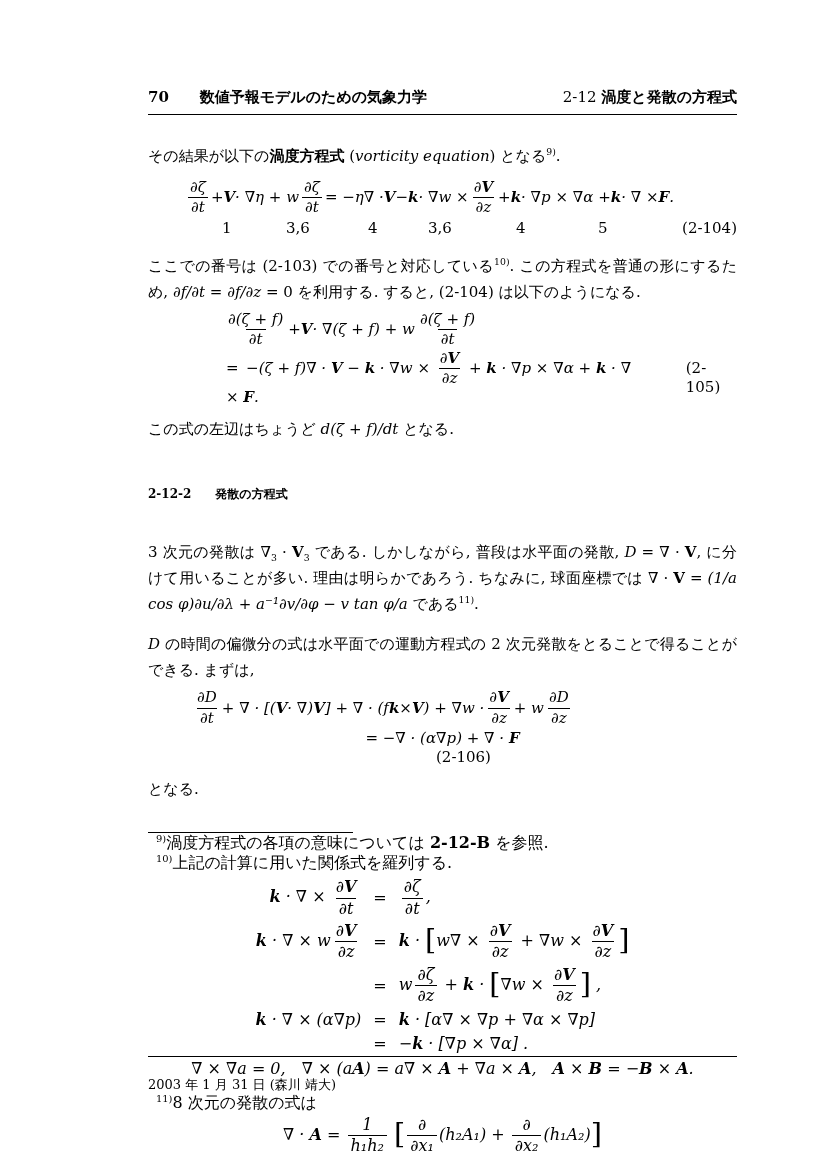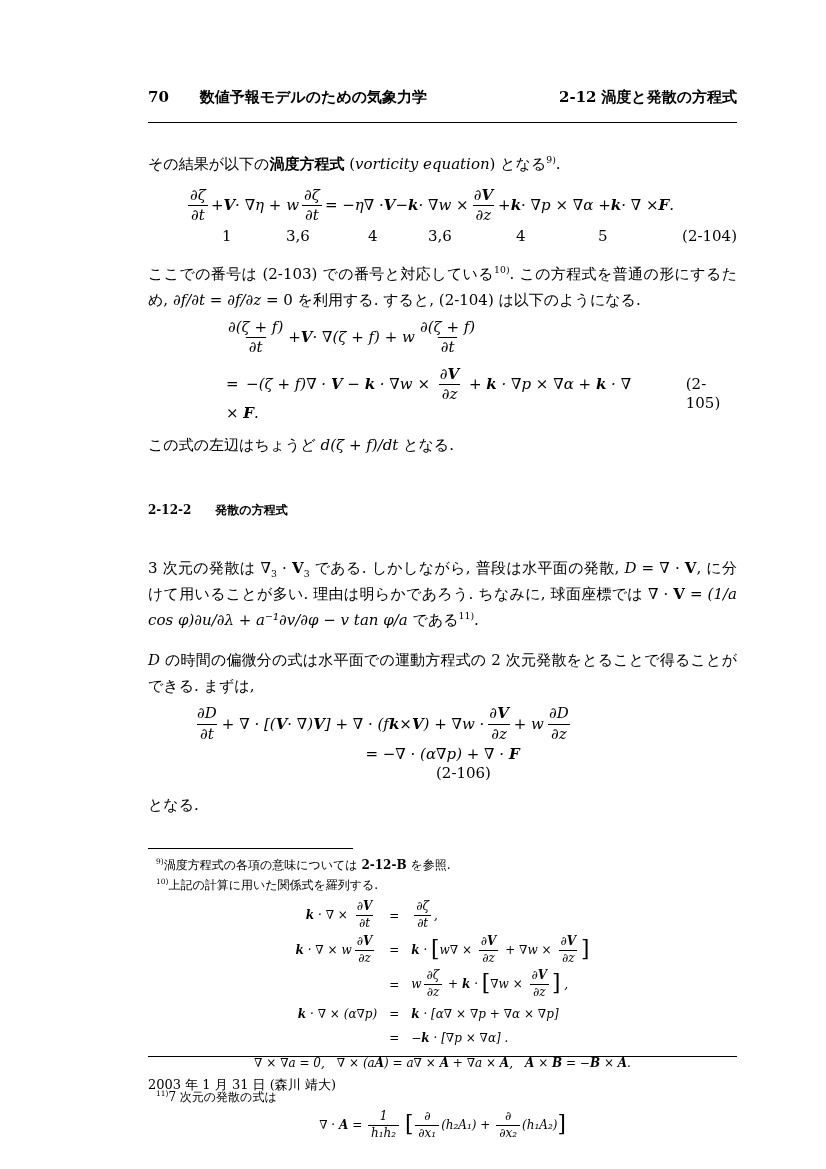--- a/index.html
+++ b/index.html
@@ -16,25 +16,25 @@
   .content{position:absolute;left:148px;top:0;width:589px;}
   .b{font-weight:bold;}
   .i{font-style:italic;}
   .g{font-family:"DejaVu Sans","Liberation Sans",sans-serif;font-weight:bold;}
   sup{font-size:0.62em;line-height:0;}
   sub{font-size:0.62em;line-height:0;}
 
   
   .header{
     display:flex;justify-content:space-between;align-items:baseline;
-    margin-top:88px;padding-bottom:15px;border-bottom:1px solid #000;
+    margin-top:88px;padding-bottom:7px;border-bottom:1px solid #000;
   }
   .header .pgnum{font-weight:bold;}
   .header .ltitle{margin-left:26px;}
-  .header .rnum{font-weight:bold;}
+  .header .rnum{font-weight:normal;}
 
   
   .para{margin:0;text-align:justify;line-height:26px;}
   .p1{margin-top:28px;}
   .p2{margin-top:12px;}
   .p3{margin-top:10px;}
   .p4{margin-top:36px;}
   .p5{margin-top:14px;}
   .p6{margin-top:10px;}
 
@@ -58,37 +58,37 @@
   .terms span:nth-child(1){left:74px;}
   .terms span:nth-child(2){left:138px;}
   .terms span:nth-child(3){left:220px;}
   .terms span:nth-child(4){left:280px;}
   .terms span:nth-child(5){left:368px;}
   .terms span:nth-child(6){left:450px;}
   .terms .eqnum{left:auto;right:0;}
 
   .eq105{margin-top:6px;}
   .eq105 .l1{margin-left:75px;}
-  .eq105 .l2{margin-left:78px;margin-top:10px;gap:47px;}
+  .eq105 .l2{margin-left:78px;margin-top:2px;gap:47px;}
   .eq105 .l2 .eqnum{margin-left:auto;}
 
   .eq106{margin-top:6px;}
   .eq106 .l1{margin-left:44px;}
   .eq106 .l2{justify-content:flex-end;margin-top:2px;flex-direction:column;}
   .eq106 .l2 .eqnum{margin-left:42px;}
 
   
   .section{
     margin:44px 0 0 0;font-size:12px;font-weight:bold;
   }
   .section .sectitle{margin-left:24px;}
 
   
   .fnrule{width:205px;border-top:1px solid #000;margin-top:30px;}
-  .fnblock{margin-top:6px;font-size:12px;line-height:20px;}
+  .fnblock{font-size:16px;line-height:20px;}
   .fn{text-align:justify;}
   .fnind{text-indent:8px;}
   .fneq{margin:3px auto 3px auto;border-collapse:collapse;}
   .fneq td{padding:2px 3px;vertical-align:middle;}
   .fneq td.lhs{text-align:right;}
   .fneq td.rel{text-align:center;padding:2px 9px;font-style:normal;}
   .fneq td.rhs{text-align:left;}
   .fncenter{text-align:center;margin:3px 0 4px 0;}
   .fngap{margin-top:14px;}
 
@@ -243,21 +243,21 @@
           <td class="lhs"></td>
           <td class="rel">=</td>
           <td class="rhs">−<span class="b">k</span> · [∇p × ∇α] .</td>
         </tr>
       </tbody>
         </table>
 
       <div class="fncenter math">∇ × ∇a = 0, ∇ × (a<span class="b">A</span>) = a∇ × <span class="b">A</span> + ∇a × <span class="b">A</span>, <span class="b">A</span> × <span class="b">B</span> = −<span class="b">B</span> × <span class="b">A</span>.</div>
 
       <div class="fn fnind fngap">
-        <sup>11)</sup><span>7 次元の発散の式は</span>
+        <sup>11)</sup><span>8 次元の発散の式は</span>
       </div>
       <div class="fncenter math">∇ · <span class="b">A</span> = <span class="frac">
             <span class="num">1</span>
             <span class="den">h₁h₂</span>
           </span> <span class="bigbr">[</span><span class="frac">
             <span class="num">∂</span>
             <span class="den">∂x₁</span>
           </span>(h₂A₁) + <span class="frac">
             <span class="num">∂</span>
             <span class="den">∂x₂</span>

